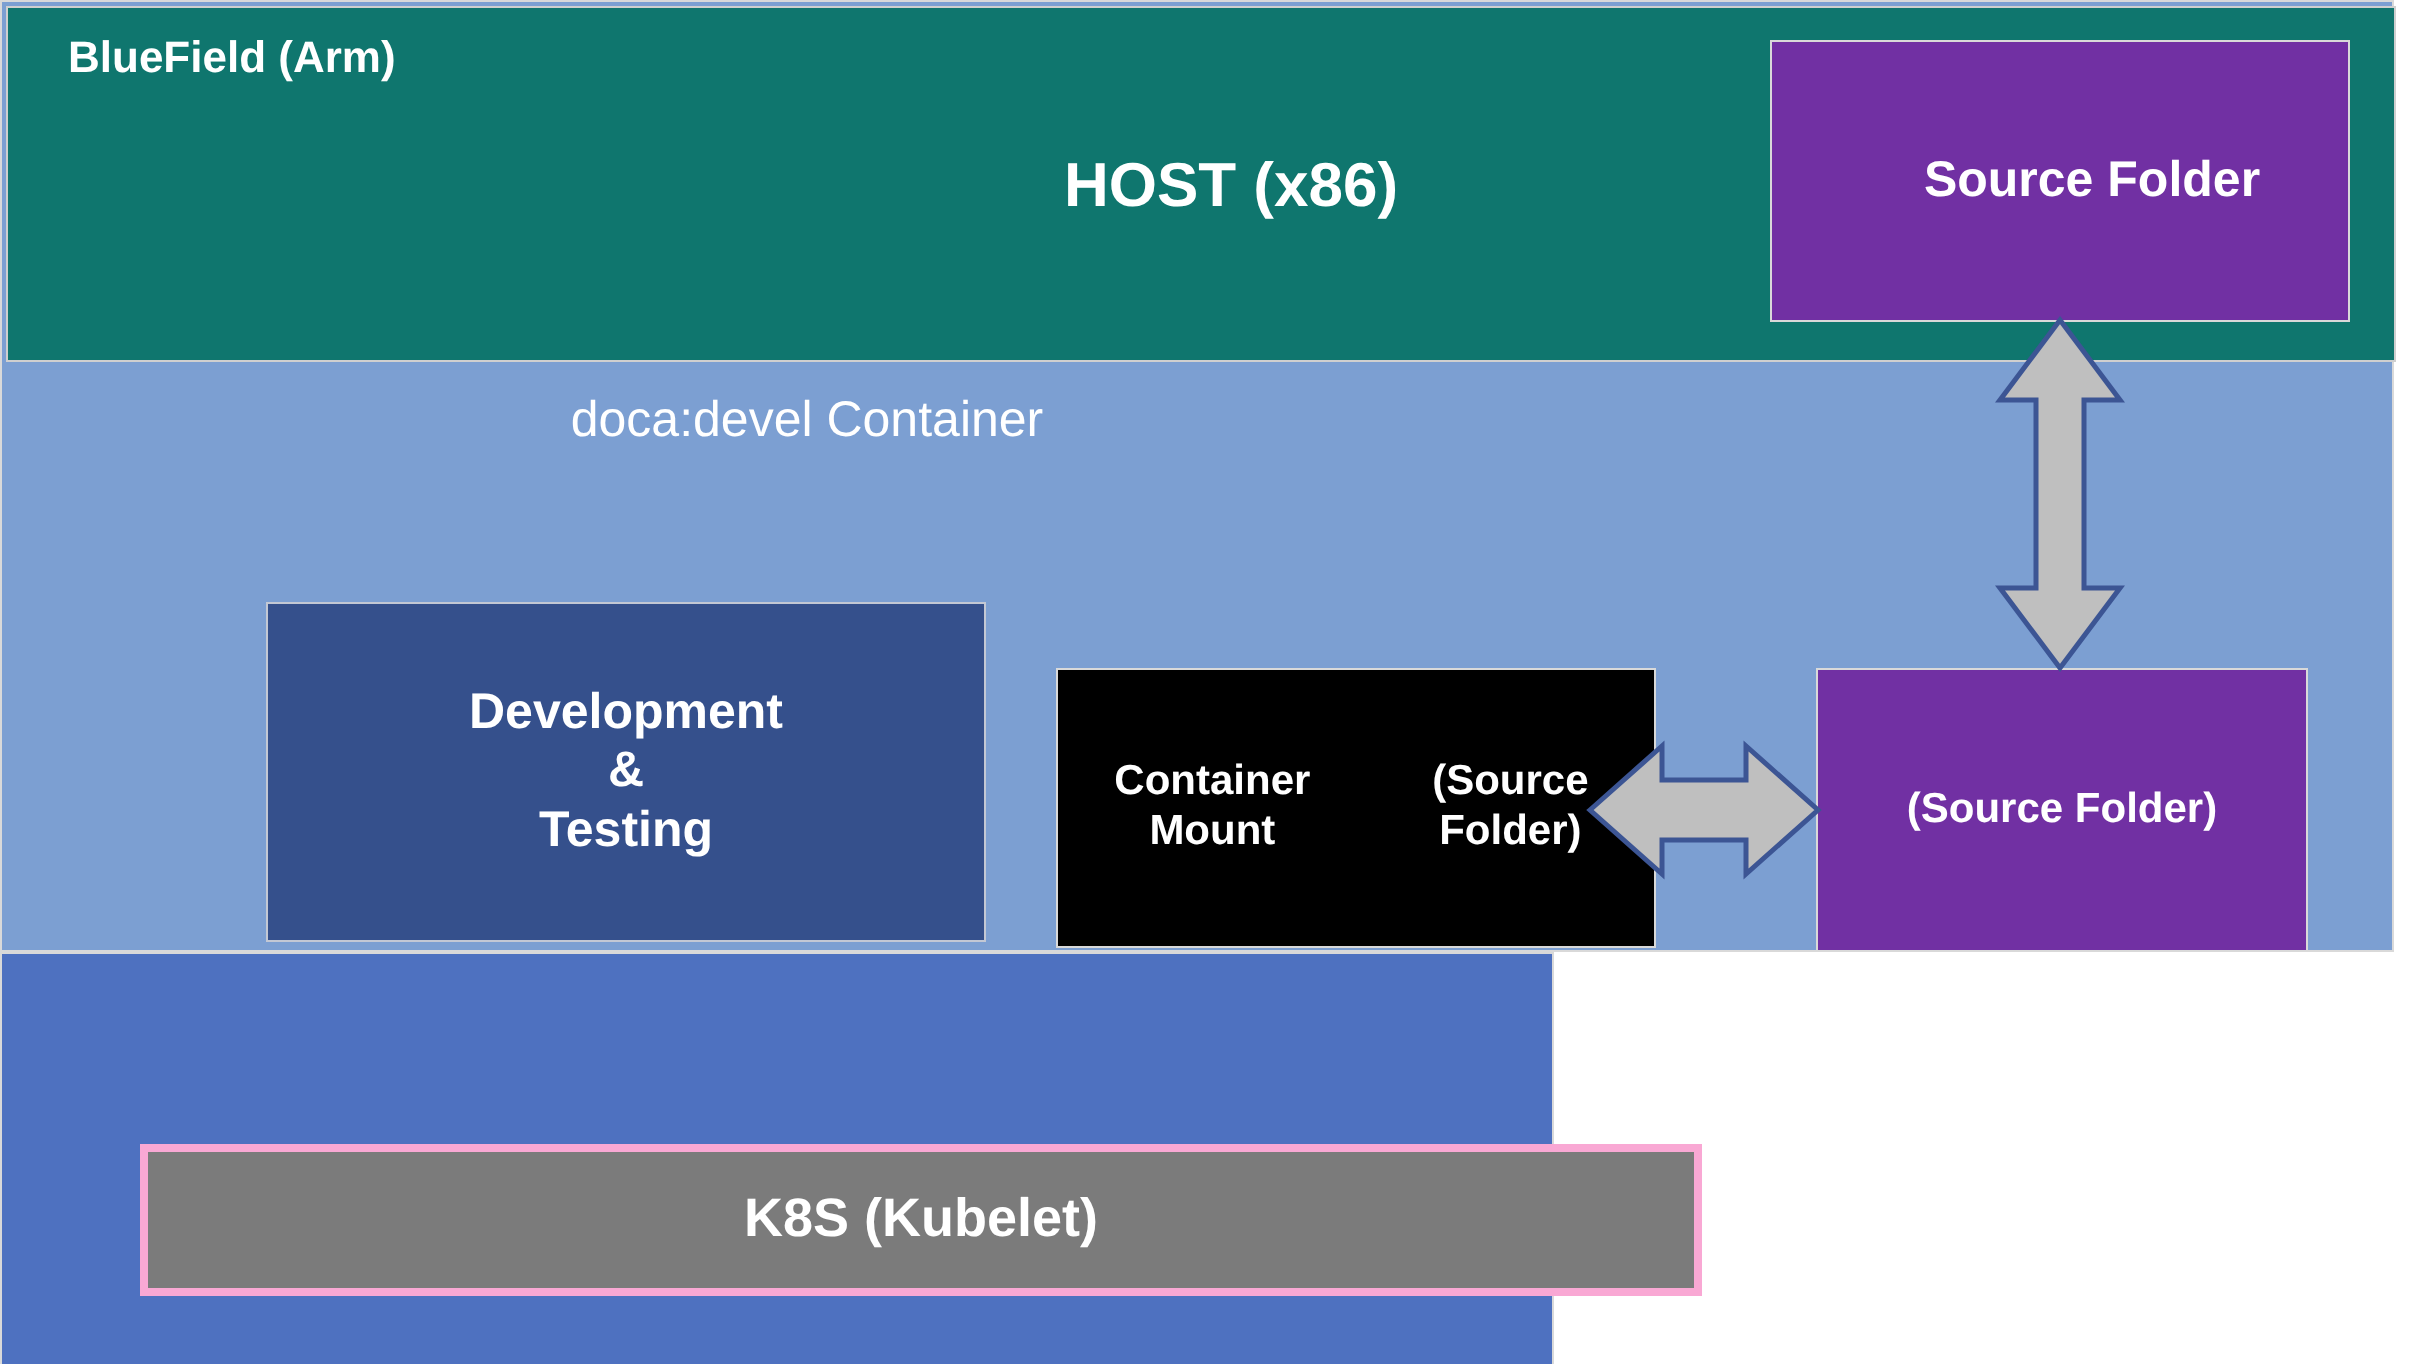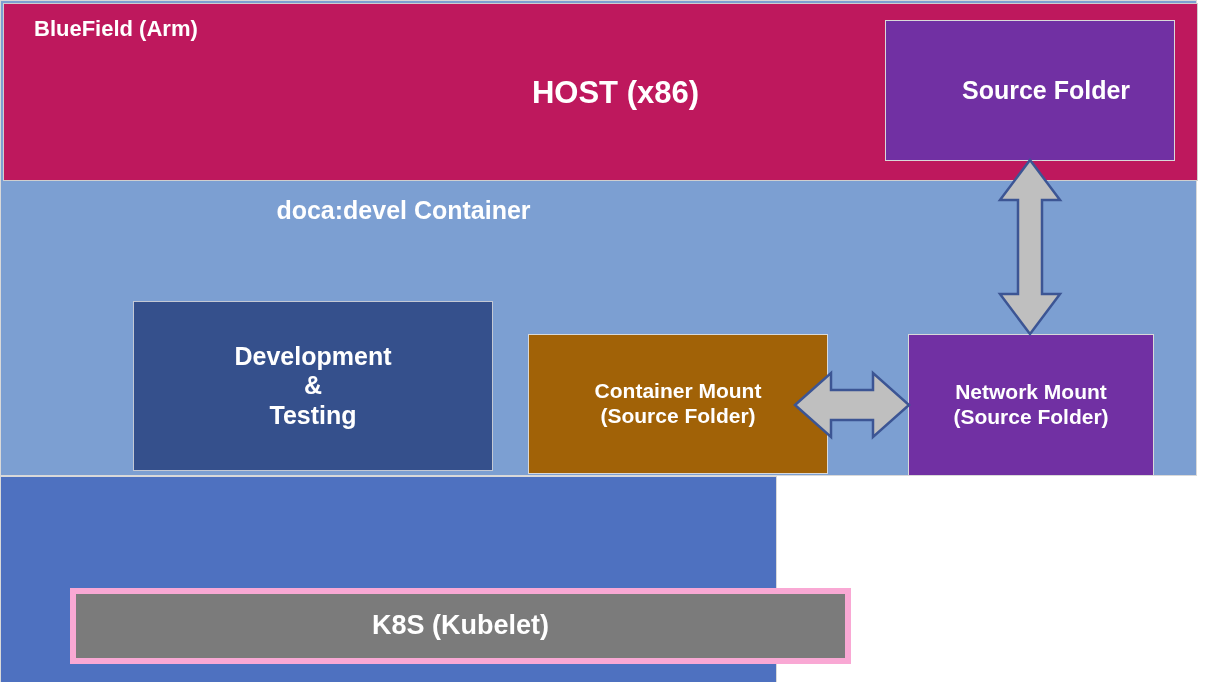--- a/index.html
+++ b/index.html
@@ -29,21 +29,21 @@
     line-height: 1.18;
     white-space: pre-line;
   }
 
   
   #host-box {
     left: 3px;
     top: 3px;
     width: 1195px;
     height: 178px;
-    background: #be185d;
+    background: #0f766e;
     border: 1px solid #cfcfcf;
   }
   #host-label {
     position: absolute;
     left: 0;
     top: 0;
     width: 1195px;
     height: 178px;
     display: flex;
     align-items: center;
@@ -95,21 +95,21 @@
     border: 1px solid #d9d9d9;
     display: block;
   }
   #doca-container-label {
     position: absolute;
     left: 0;
     top: 196px;
     width: 775px;
     text-align: center;
     font-size: 25px;
-    font-weight: bold;
+    font-weight: normal;
     color: #ffffff;
     transform: translateX(16px);
   }
 
   
   #dev-testing-box {
     left: 133px;
     top: 301px;
     width: 360px;
     height: 170px;
@@ -119,48 +119,48 @@
     flex-direction: column;
   }
   #dev-testing-box span { display: block; text-align: center; }
 
   
   #container-mount-box {
     left: 528px;
     top: 334px;
     width: 300px;
     height: 140px;
-    background: #a16207;
+    background: #000000;
     border: 1px solid #d9d9d9;
     font-size: 21px;
-    flex-direction: column;
+    flex-direction: row;
   }
   #container-mount-box span { display: block; }
 
   
   #network-mount-box {
     left: 908px;
     top: 334px;
     width: 246px;
     height: 142px;
     background: #7130A3;
     border: 1px solid #d9d9d9;
     font-size: 21px;
     flex-direction: column;
   }
   #network-mount-box span { display: block; }
 
   
   #k8s-box {
     left: 70px;
-    top: 588px;
+    top: 572px;
     width: 781px;
     height: 76px;
     background: #7B7B7B;
-    border: 6px solid #f9a8d4;
+    border: 4px solid #f9a8d4;
     font-size: 27px;
   }
 
   
   .arrow {
     position: absolute;
   }
   #vertical-arrow {
     left: 997px;
     top: 158px;
@@ -200,21 +200,20 @@
     <span>&amp;</span>
     <span>Testing</span>
   </div>
 
   <div class="box" id="container-mount-box">
     <span>Container Mount</span>
     <span>(Source Folder)</span>
   </div>
 
   <div class="box" id="network-mount-box">
-    <span>Network Mount</span>
     <span>(Source Folder)</span>
   </div>
 
   <div class="box" id="k8s-box">
     <span>K8S (Kubelet)</span>
   </div>
 
   <svg class="arrow" id="vertical-arrow" viewBox="0 0 66 178">
     <polygon points="33,2 63,42 45,42 45,136 63,136 33,176 3,136 21,136 21,42 3,42" fill="#BFBFBF" stroke="#3C5594" stroke-width="2.5" stroke-linejoin="miter"></polygon>
   </svg>

